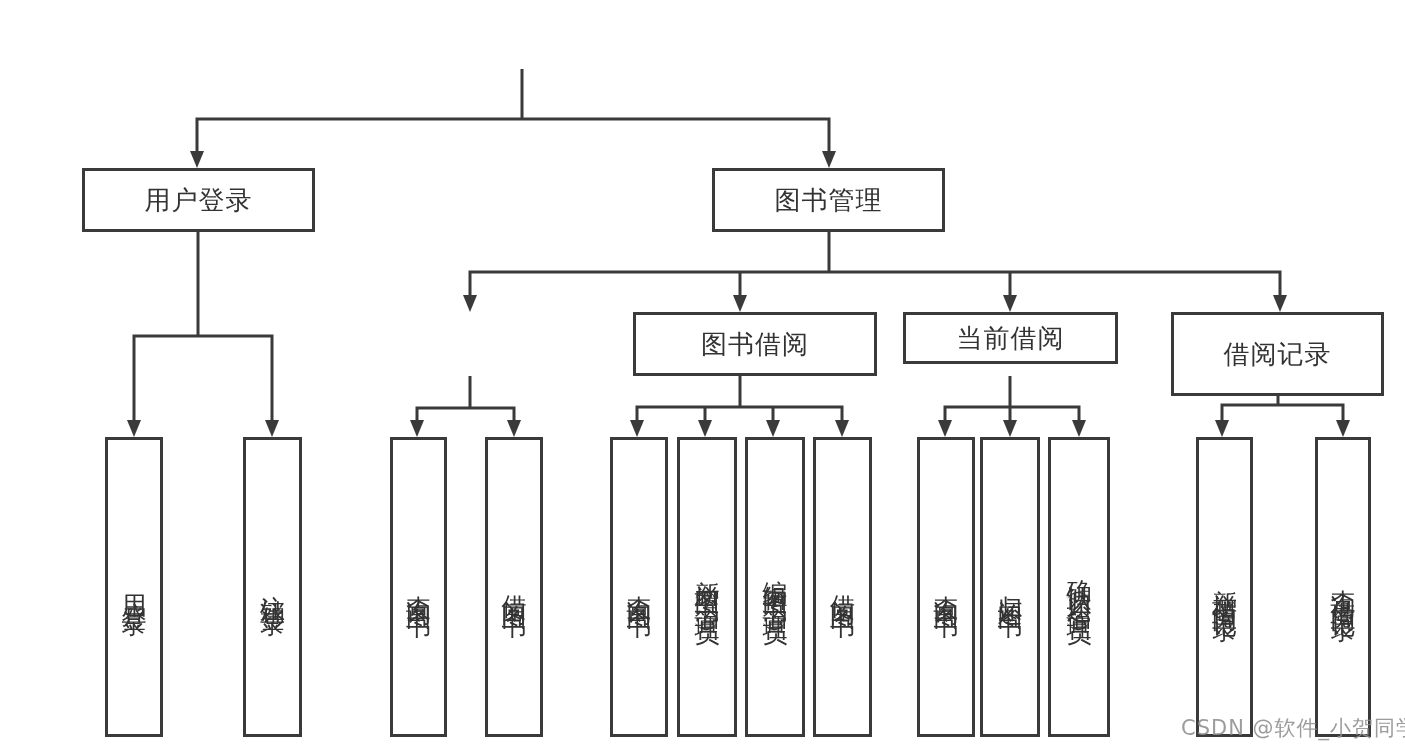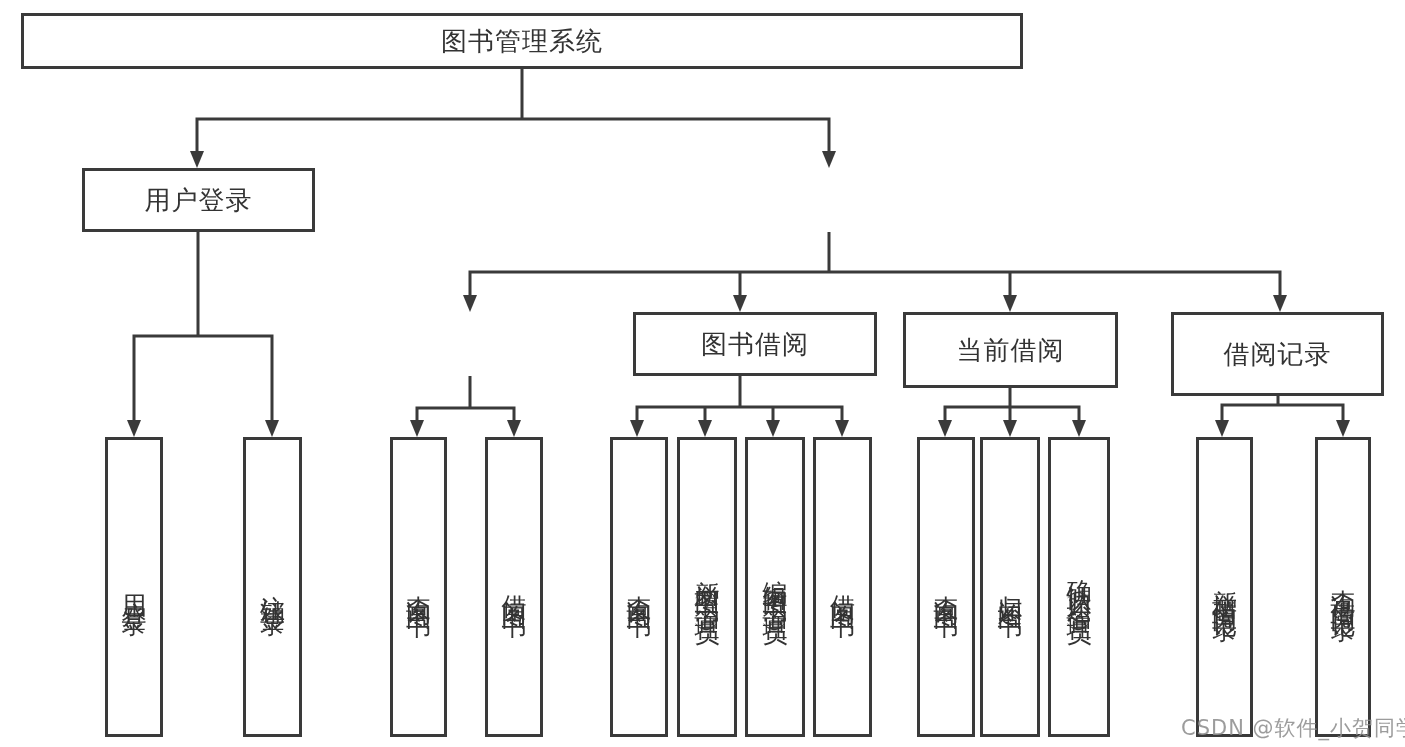--- a/index.html
+++ b/index.html
@@ -96,32 +96,32 @@
       <polygon points="766,420 780,420 773,437"></polygon>
       <polygon points="835,420 849,420 842,437"></polygon>
       <polygon points="938,420 952,420 945,437"></polygon>
       <polygon points="1003,420 1017,420 1010,437"></polygon>
       <polygon points="1072,420 1086,420 1079,437"></polygon>
       <polygon points="1215,420 1229,420 1222,437"></polygon>
       <polygon points="1336,420 1350,420 1343,437"></polygon>
     </g>
   </svg>
 
-  <div class="node h root-node" style="left:21px; top:13px; width:1002px; height:56px;">
-    <span>图书管理系统</span>
-  </div>
 
   <div class="node h" style="left:82px; top:168px; width:233px; height:64px;">
     <span>用户登录</span>
+  </div>
+  <div class="node h" style="left:712px; top:168px; width:233px; height:64px;">
+    <span>图书管理</span>
   </div>
 
   <div class="node h" style="left:633px; top:312px; width:244px; height:64px;">
     <span>图书借阅</span>
   </div>
-  <div class="node h" style="left:903px; top:312px; width:215px; height:76px;">
+  <div class="node h" style="left:903px; top:312px; width:215px; height:52px;">
     <span>当前借阅</span>
   </div>
   <div class="node h" style="left:1171px; top:312px; width:213px; height:84px;">
     <span>借阅记录</span>
   </div>
 
   <div class="node v" style="left:105px; top:437px; width:58px; height:300px;">
     <span>用户登录</span>
   </div>
   <div class="node v" style="left:243px; top:437px; width:59px; height:300px;">

